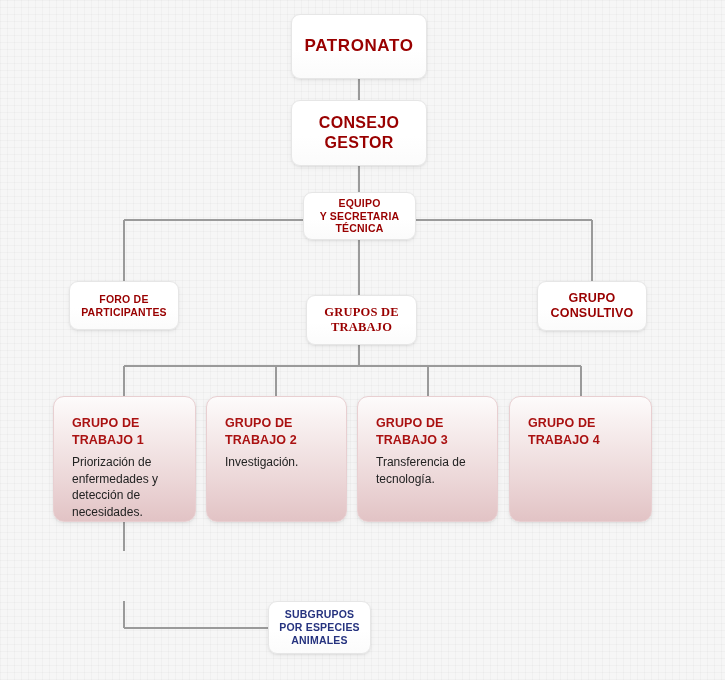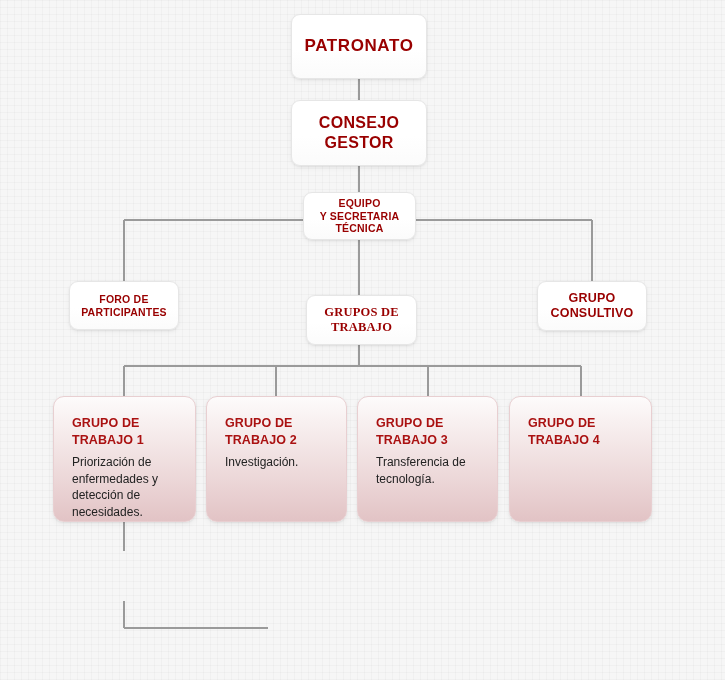--- a/index.html
+++ b/index.html
@@ -198,14 +198,21 @@
   </div>
 
   <div class="group-box" style="left:509px; top:396px; width:143px; height:126px;">
     <div class="g-title">
       <span>GRUPO DE</span><br>
       <span>TRABAJO 4</span>
     </div>
   </div>
 
 
+  <div class="node size-sm navy" style="left:268px; top:601px; width:103px; height:53px;">
+    <div class="title">
+      <span>SUBGRUPOS</span><br>
+      <span>POR ESPECIES</span><br>
+      <span>ANIMALES</span>
+    </div>
+  </div>
 
 </div>
 
 </body></html>

